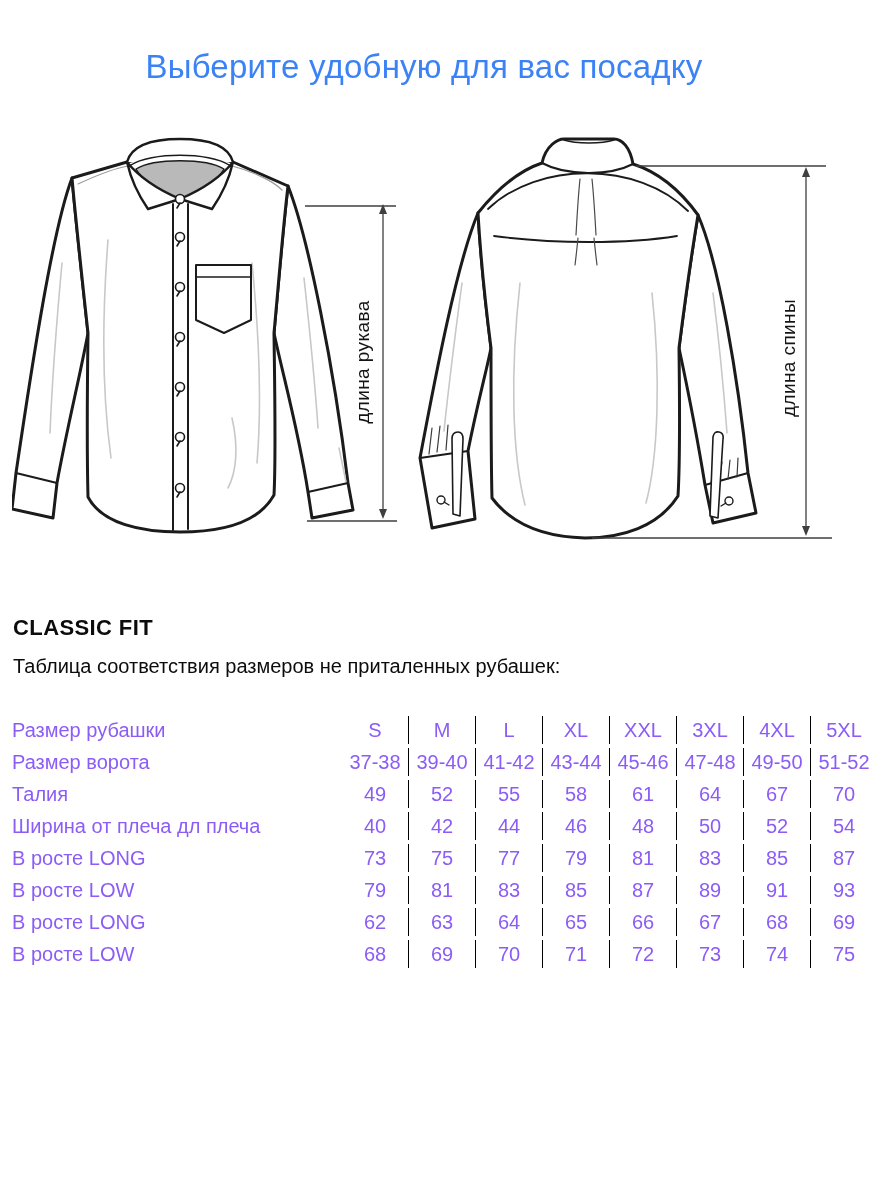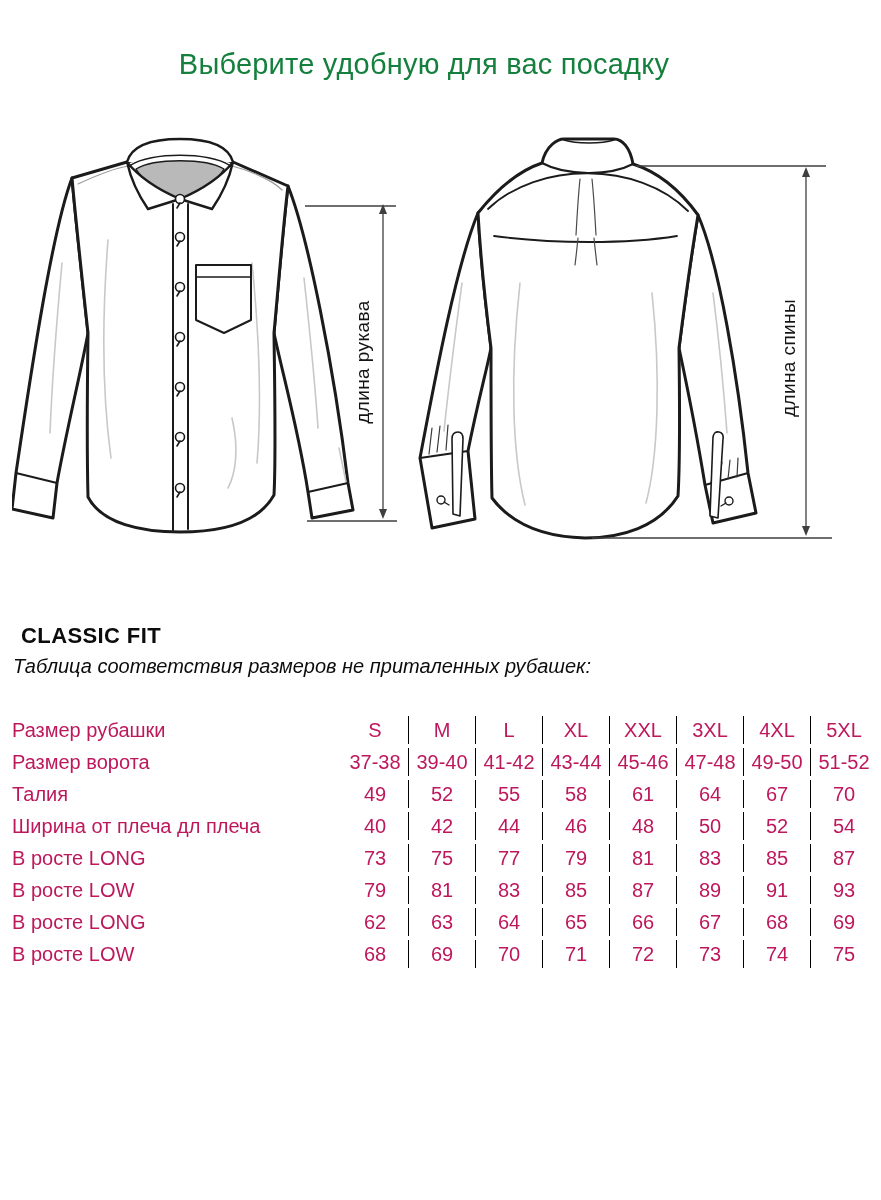--- a/index.html
+++ b/index.html
@@ -1,33 +1,33 @@
 <!DOCTYPE html>
 <html style="--line: #1b1b1b; --collar-fill: #b9b9b9; --shade: #c8c8c8; --dim: #3f3f3f;"><head>
 <meta charset="utf-8">
 <style>
   html,body{margin:0;padding:0;background:#fff;}
   .page{position:relative;width:881px;height:1200px;background:#fff;overflow:hidden;
         font-family:"Liberation Sans", sans-serif;color:#000;}
   .title{position:absolute;top:48px;left:0;width:848px;margin:0;text-align:center;
-         font-size:29px;font-weight:400;letter-spacing:0.2px;color:#15803d;}
-  .fit-heading{position:absolute;top:615px;left:13px;margin:8px;font-size:22px;font-weight:700;
+         font-size:33px;font-weight:400;letter-spacing:0.2px;color:#3b82f6;}
+  .fit-heading{position:absolute;top:615px;left:13px;margin:0;font-size:22px;font-weight:700;
          letter-spacing:0.4px;color:#0c0c0c;text-align:center;}
-  .table-caption{position:absolute;top:655px;left:13px;margin:0;font-size:20px;font-weight:400;color:#0c0c0c;font-style:italic;}
+  .table-caption{position:absolute;top:655px;left:13px;margin:0;font-size:20px;font-weight:400;color:#0c0c0c;}
   .diagram-svg{position:absolute;}
   #shirt-front{left:12px;top:128px;}
   #shirt-back{left:408px;top:133px;}
   #dims{left:0;top:0;pointer-events:none;}
   .vlabel{position:absolute;width:140px;height:22px;line-height:22px;text-align:center;
           font-size:19px;color:#141414;transform:rotate(-90deg);transform-origin:center;
           white-space:nowrap;letter-spacing:0.4px;}
   #front-dim-label{left:293px;top:351px;}
   #back-dim-label{left:719px;top:347px;}
   table.sizes{position:absolute;top:712px;left:12px;width:858px;border-collapse:separate;
-          border-spacing:0 4px;table-layout:fixed;font-size:20px;color:#be185d;}
+          border-spacing:0 4px;table-layout:fixed;font-size:20px;color:#8b5cf6;}
   table.sizes td{height:28px;padding:0;vertical-align:middle;}
   td.label{width:330px;text-align:left;padding-left:3px;}
   td.num{width:66px;text-align:center;}
   td.sep{border-right:1px solid #000;}
 </style>
 </head>
 <body>
 
 <div class="page">
 

